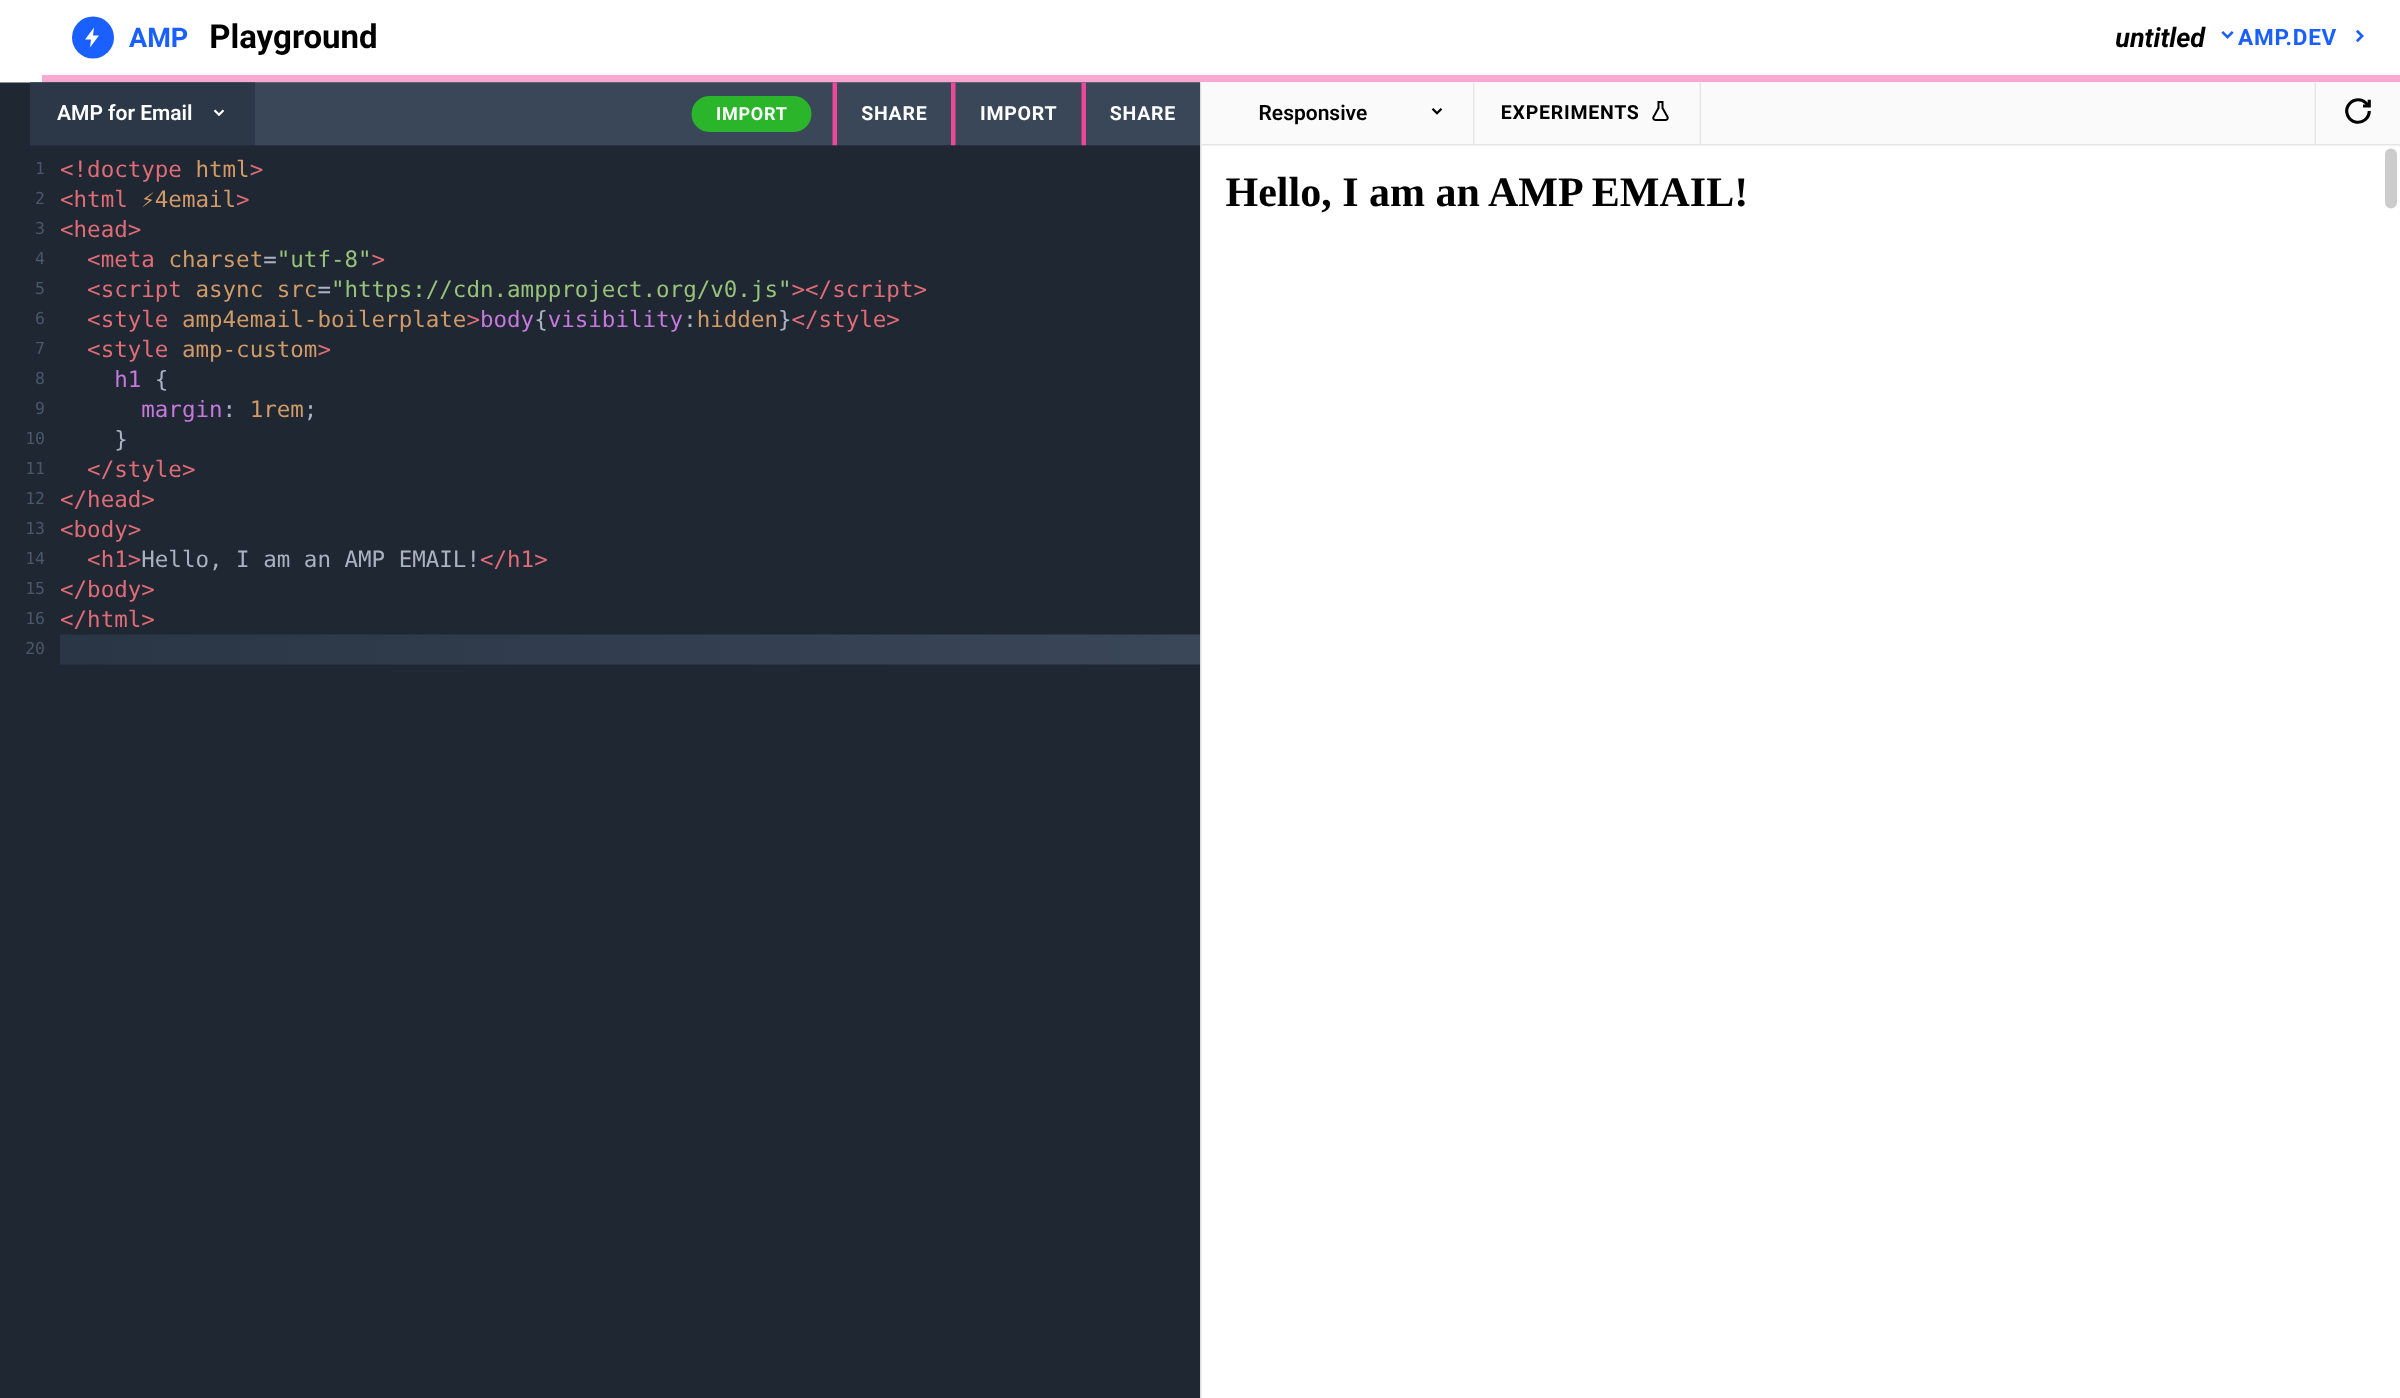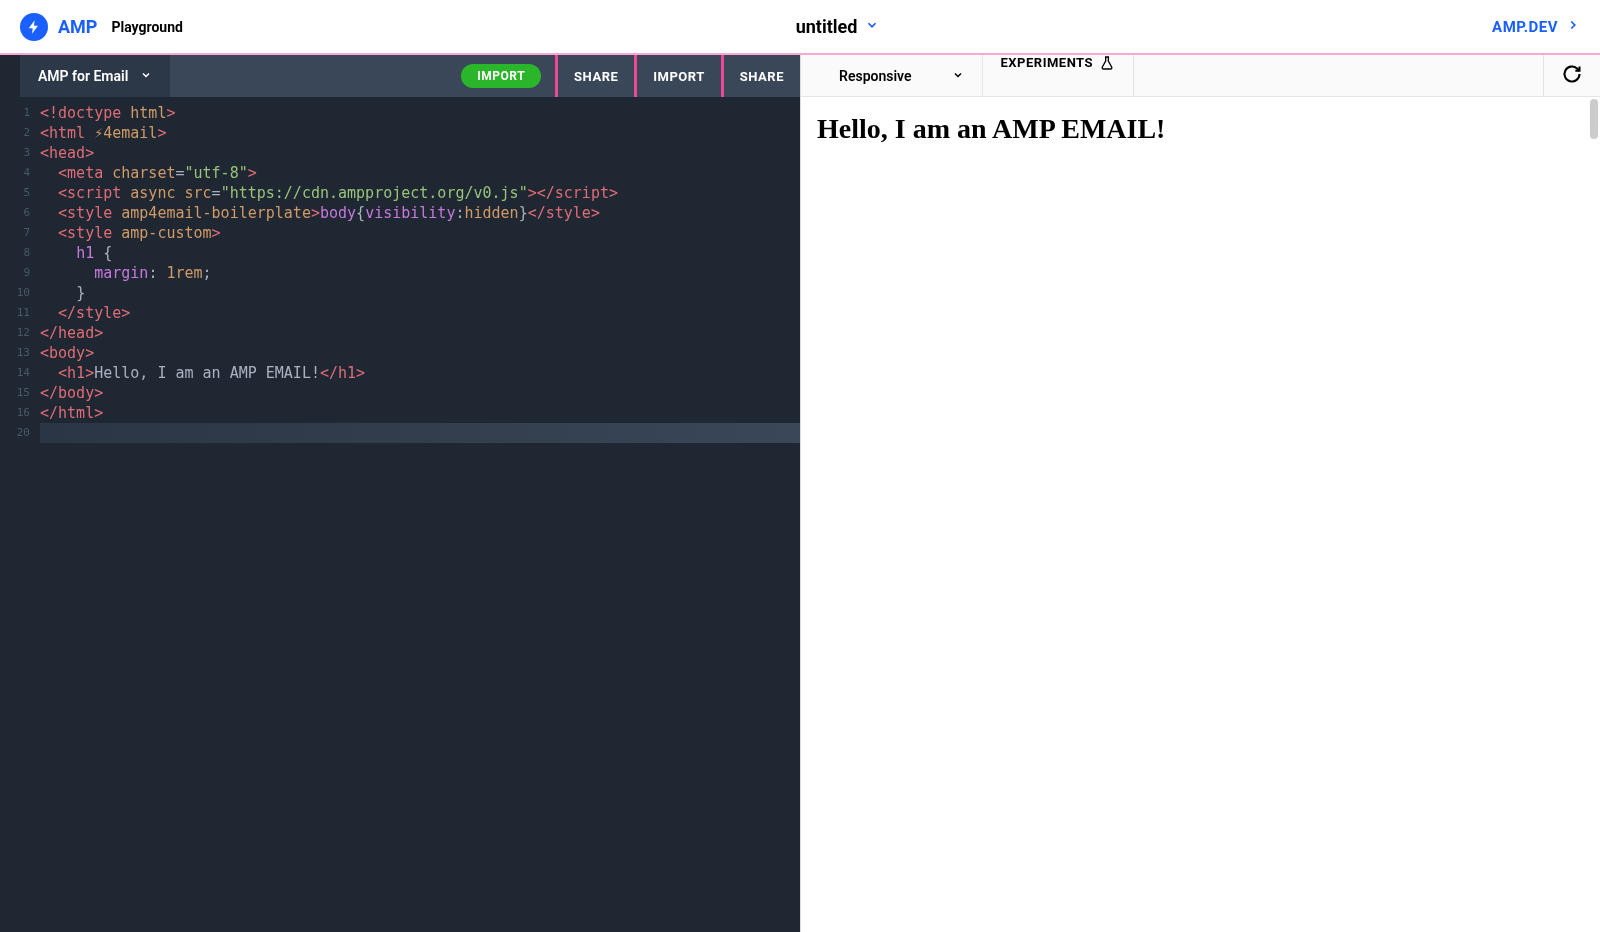--- a/index.html
+++ b/index.html
@@ -1,25 +1,25 @@
 <!DOCTYPE html>
 <html><head>
 <meta charset="utf-8">
 <style>
 * { box-sizing: border-box; margin: 0; padding: 0; }
 body { font-family: -apple-system, BlinkMacSystemFont, "Segoe UI", Roboto, sans-serif; background: #fff; height: 932px; width: 1600px; overflow: hidden; }
 
 
-.header { display: flex; align-items: center; height: 55px; padding: 0 20px; border-bottom: 2px solid #f9a8d4; }
+.header { display: flex; align-items: center; height: 55px; padding: 0 20px; border-bottom: 5px solid #f9a8d4; margin-left: 28px; }
 .logo-area { display: flex; align-items: center; gap: 10px; }
 .logo { width: 28px; height: 28px; background: #1a5fff; border-radius: 50%; display: flex; align-items: center; justify-content: center; }
 .logo svg { width: 16px; height: 16px; fill: white; }
 .brand-amp { color: #1a5fff; font-weight: 700; font-size: 18px; }
-.brand-playground { color: #000; font-weight: 700; font-size: 14px; margin-left: 4px; }
-.header-center { flex: 1; display: flex; justify-content: center; align-items: center; gap: 8px; }
+.brand-playground { color: #000; font-weight: 700; font-size: 22px; margin-left: 4px; }
+.header-center { flex: 1; display: flex; justify-content: flex-end; align-items: center; gap: 8px; font-style: italic; }
 .doc-title { font-weight: 700; font-size: 18px; color: #000; }
 .chevron-down { color: #1a5fff; font-size: 14px; }
 .header-right { display: flex; align-items: center; gap: 8px; text-align: right; }
 .amp-dev-link { color: #1a5fff; font-weight: 700; font-size: 15px; letter-spacing: 0.5px; }
 .chevron-right { color: #1a5fff; font-weight: bold; }
 
 
 .main { display: flex; height: calc(932px - 55px); }
 .left-panel { width: 50%; display: flex; flex-direction: column; background: #1f2733; }
 .right-panel { width: 50%; display: flex; flex-direction: column; background: #fff; border-left: 1px solid #ddd; }
@@ -44,21 +44,21 @@
 .t-prop { color: #c678dd; }
 .t-punc { color: #abb2bf; }
 .t-text { color: #abb2bf; }
 .t-val { color: #d19a66; }
 .t-num { color: #d19a66; }
 .t-brace { color: #abb2bf; }
 
 
 .preview-toolbar { display: flex; align-items: center; height: 42px; background: #fafafa; border-bottom: 1px solid #e5e5e5; }
 .viewport-selector { display: flex; align-items: center; gap: 40px; padding: 0 18px; height: 100%; font-size: 14px; font-weight: 600; cursor: pointer; border-right: 1px solid #e5e5e5; margin-left: 20px; }
-.experiments { display: flex; gap: 6px; padding: 0 18px; height: 100%; font-size: 13px; font-weight: 700; cursor: pointer; border-right: 1px solid #e5e5e5; letter-spacing: 0.5px; }
+.experiments { display: flex; align-items: center; gap: 6px; padding: 0 18px; height: 100%; font-size: 13px; font-weight: 700; cursor: pointer; border-right: 1px solid #e5e5e5; letter-spacing: 0.5px; }
 .flask-icon { width: 16px; height: 16px; }
 .preview-spacer { flex: 1; }
 .refresh-btn { padding: 0 18px; height: 100%; display: flex; align-items: center; cursor: pointer; border-left: 1px solid #e5e5e5; }
 .refresh-icon { width: 20px; height: 20px; }
 
 
 .preview-content { flex: 1; padding: 16px; overflow: auto; position: relative; }
 .preview-content h1 { font-family: "Times New Roman", serif; font-size: 28px; font-weight: 700; margin: 0; }
 .preview-scrollbar { position: absolute; right: 2px; top: 2px; width: 8px; height: 40px; background: #ccc; border-radius: 4px; }
 </style>

